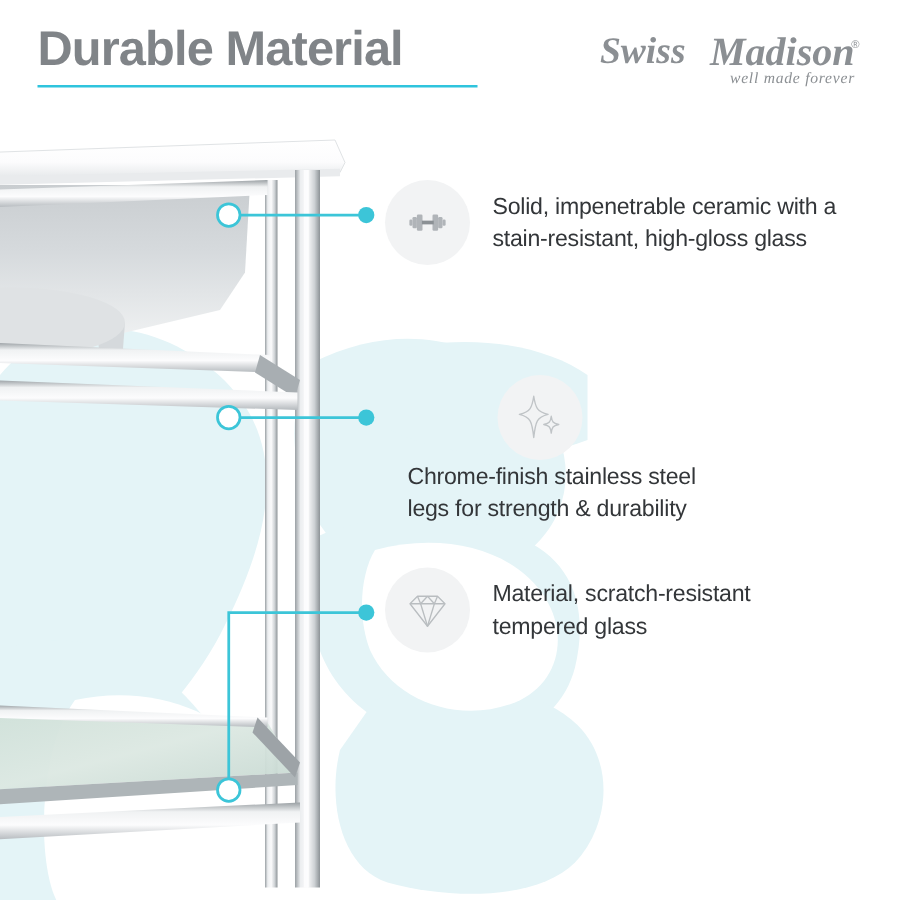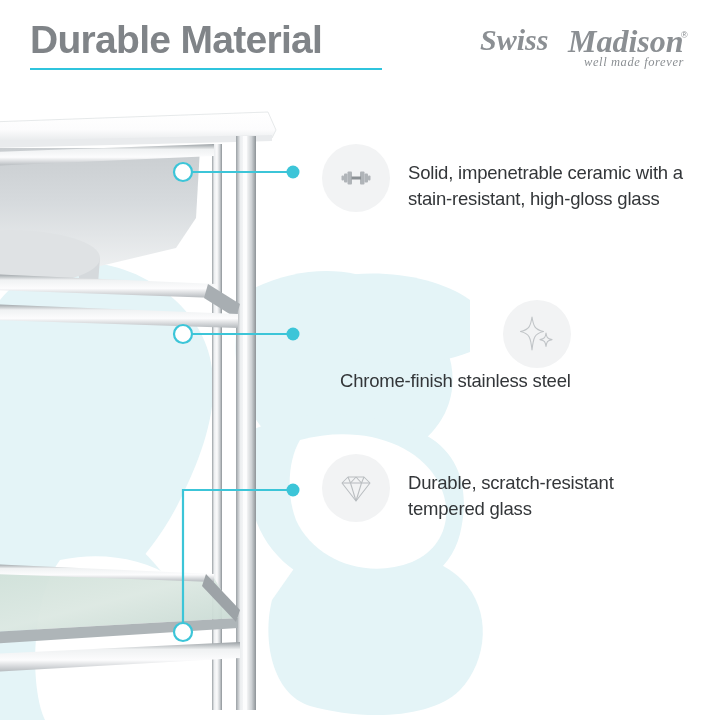--- a/index.html
+++ b/index.html
@@ -78,23 +78,23 @@
   .connectors {
     position: absolute;
     inset: 0;
     z-index: 25;
     pointer-events: none;
   }
 
   
   .callout {
     position: absolute;
-    left: 322px;
+    left: 308px;
     display: flex;
-    align-items: flex-end;
+    align-items: center;
     z-index: 30;
   }
   #callout-0 { top: 144px; }
   #callout-1 { top: 300px; flex-direction: column; }
   #callout-2 { top: 454px; }
 
   .callout-icon {
     width: 68px;
     height: 68px;
     border-radius: 50%;
@@ -274,37 +274,38 @@
                    C 14.4,17.4 15.6,14 17,5 Z"></path>
           <path d="M 31,21 C 31.7,25.6 32.2,26.6 37,27.6
                    C 32.2,28.6 31.7,29.6 31,34.5
                    C 30.3,29.6 29.8,28.6 25,27.6
                    C 29.8,26.6 30.3,25.6 31,21 Z"></path>
         </g>
       </svg>
     </div>
     <div class="callout-text">
       <span class="line">Chrome-finish stainless steel</span>
+      <span class="line">legs for strength &amp; durability</span>
     </div>
   </div>
 
   <div class="callout" id="callout-2">
     <div class="callout-icon">
       <svg width="40" height="40" viewBox="0 0 40 40">
         <g fill="none" stroke="#b9bdc0" stroke-width="1.05" stroke-linejoin="round">
           <path d="M 6,15 L 12,9 L 28,9 L 34,15 L 20,33 Z"></path>
           <line x1="6" y1="15" x2="34" y2="15"></line>
           <line x1="12" y1="9" x2="14.5" y2="15"></line>
           <line x1="28" y1="9" x2="25.5" y2="15"></line>
           <line x1="14.5" y1="15" x2="20" y2="9"></line>
           <line x1="25.5" y1="15" x2="20" y2="9"></line>
           <line x1="14.5" y1="15" x2="20" y2="33"></line>
           <line x1="25.5" y1="15" x2="20" y2="33"></line>
         </g>
       </svg>
     </div>
     <div class="callout-text">
-      <span class="line">Durable, scratch-resistant</span>
+      <span class="line">Material, scratch-resistant</span>
       <span class="line">tempered glass</span>
     </div>
   </div>
 
 </div>
 
 </body></html>

